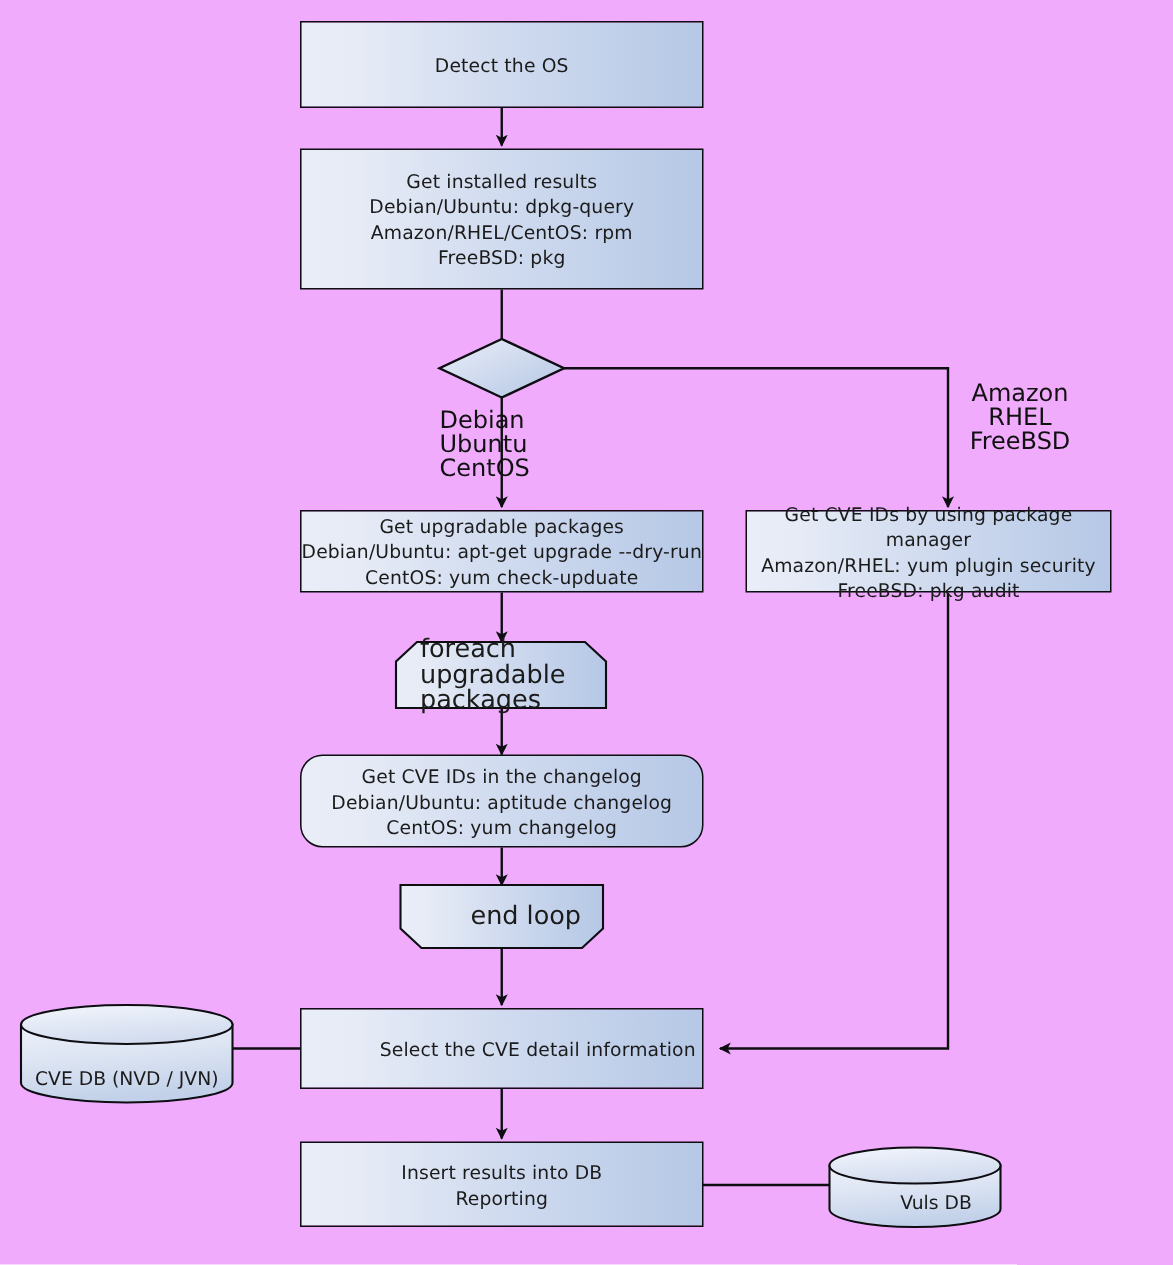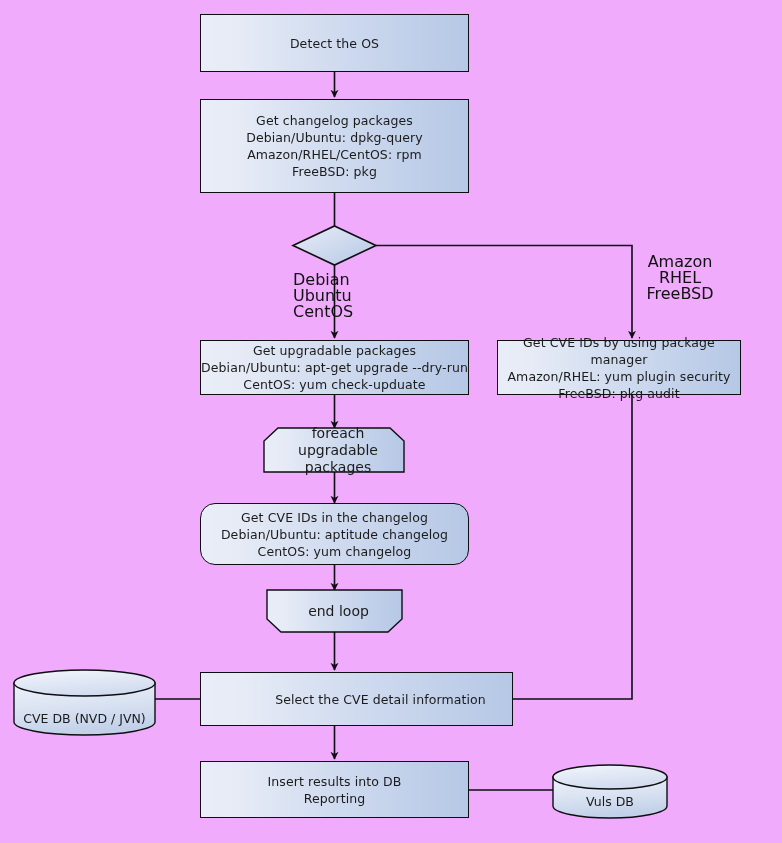--- a/index.html
+++ b/index.html
@@ -38,27 +38,26 @@
   .proc{
     border:1.4px solid #0d0d12;
     background:linear-gradient(to right,#e9edf7 0%,#e6ebf6 14%,#cdd9ee 55%,#b6c8e6 100%);
   }
   
   .diamond-wrap{position:absolute;}
   
   .loop-wrap{position:absolute;}
   .loop-label{
     position:absolute;
-    left:4px;top:0;
+    left:16px;top:0;
     width:100%;height:100%;
     display:flex;
     align-items:center;
     justify-content:center;
-    text-align:center;
-    font-size:14px;
+    font-size:17px;
     line-height:17px;
     white-space:pre-line;
     color:#1b1b1b;
   }
   .db-wrap{position:absolute;}
   .db-label{
     position:absolute;
     left:0;top:0;
     width:100%;height:100%;
     display:flex;
@@ -152,21 +151,21 @@
     </g>
 
     <g>
       <path d="M553,777 L553,806 A57,12 0 0 0 667,806 L667,777 Z" fill="url(#gDbBody)" stroke="#0d0d12" stroke-width="1.4"></path>
       <ellipse cx="610" cy="777" rx="57" ry="12" fill="url(#gDbTop)" stroke="#0d0d12" stroke-width="1.4"></ellipse>
     </g>
   </svg>
 
   <div class="node proc" style="left:200px;top:14px;width:269px;height:58px;">Detect the OS</div>
 
-  <div class="node proc" style="left:200px;top:99px;width:269px;height:94px;">Get changelog packages
+  <div class="node proc" style="left:200px;top:99px;width:269px;height:94px;">Get installed results
 Debian/Ubuntu: dpkg-query
 Amazon/RHEL/CentOS: rpm
 FreeBSD: pkg</div>
 
   <div class="diamond-wrap" style="left:293px;top:226px;width:83px;height:39px;"></div>
 
   <div class="node proc" style="left:200px;top:340px;width:269px;height:55px;">Get upgradable packages
 Debian/Ubuntu: apt-get upgrade --dry-run
 CentOS: yum check-upduate</div>
 
@@ -180,30 +179,30 @@
   </div>
 
   <div class="node proc" style="left:200px;top:503px;width:269px;height:62px;border-radius:15px;">Get CVE IDs in the changelog
 Debian/Ubuntu: aptitude changelog
 CentOS: yum changelog</div>
 
   <div class="loop-wrap" style="left:267px;top:590px;width:135px;height:42px;">
     <div class="loop-label">end loop</div>
   </div>
 
-  <div class="node proc" style="left:200px;top:672px;width:313px;height:54px;padding-left:48px;">Select the CVE detail information</div>
+  <div class="node proc" style="left:200px;top:672px;width:269px;height:54px;padding-left:48px;">Select the CVE detail information</div>
 
   <div class="node proc" style="left:200px;top:761px;width:269px;height:57px;">Insert results into DB
 Reporting</div>
 
   <div class="db-wrap" style="left:14px;top:670px;width:141px;height:65px;">
     <div class="db-label" style="padding-top:16px;">CVE DB (NVD / JVN)</div>
   </div>
 
-  <div class="db-wrap" style="left:553px;top:765px;width:114px;height:53px;">
+  <div class="db-wrap" style="left:553px;top:765px;width:114px;height:53px;padding-left:28px;">
     <div class="db-label" style="padding-top:10px;">Vuls DB</div>
   </div>
 
   <div class="edge-label" style="left:281px;top:272px;width:50px;text-align:center;">Debian
 Ubuntu
 CentOS</div>
 
   <div class="edge-label" style="left:634px;top:254px;width:68px;text-align:center;">Amazon
 RHEL
 FreeBSD</div>

